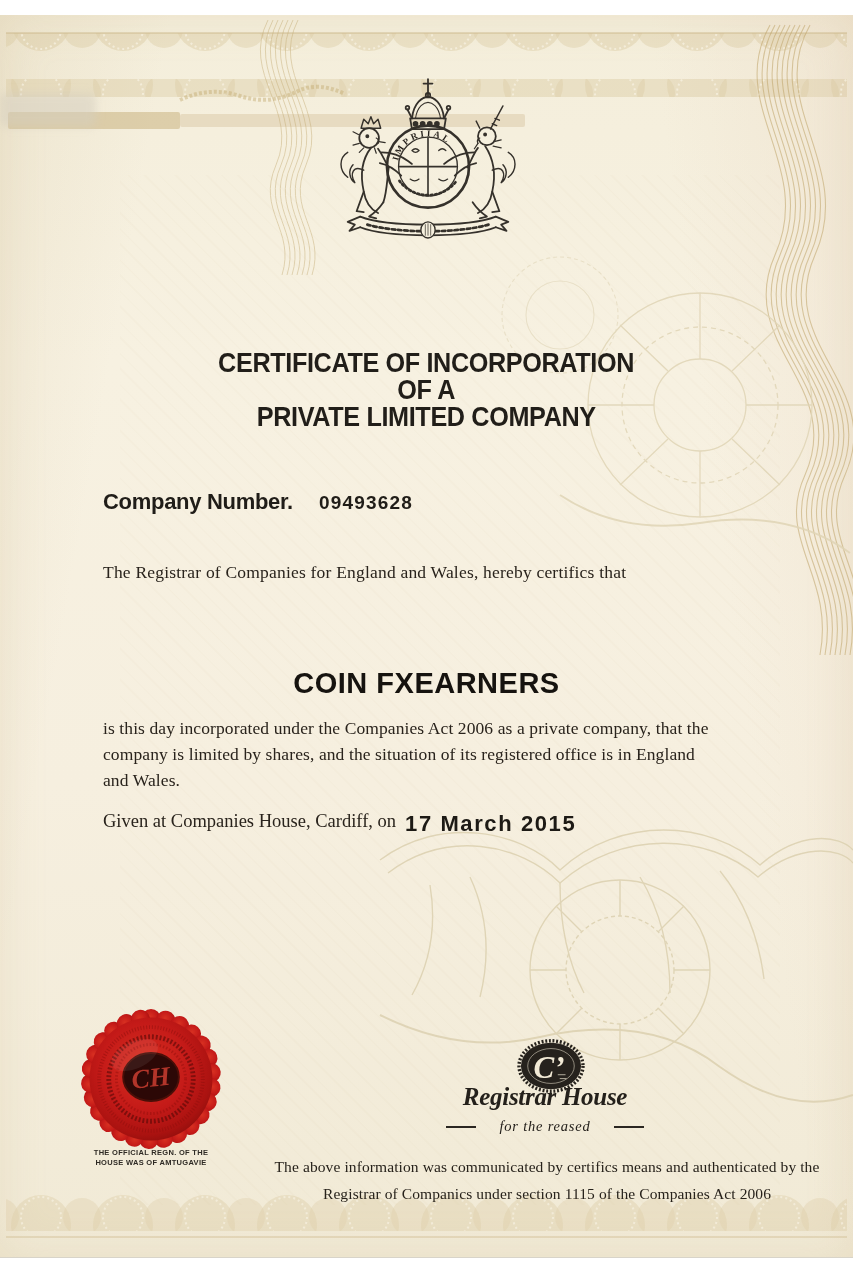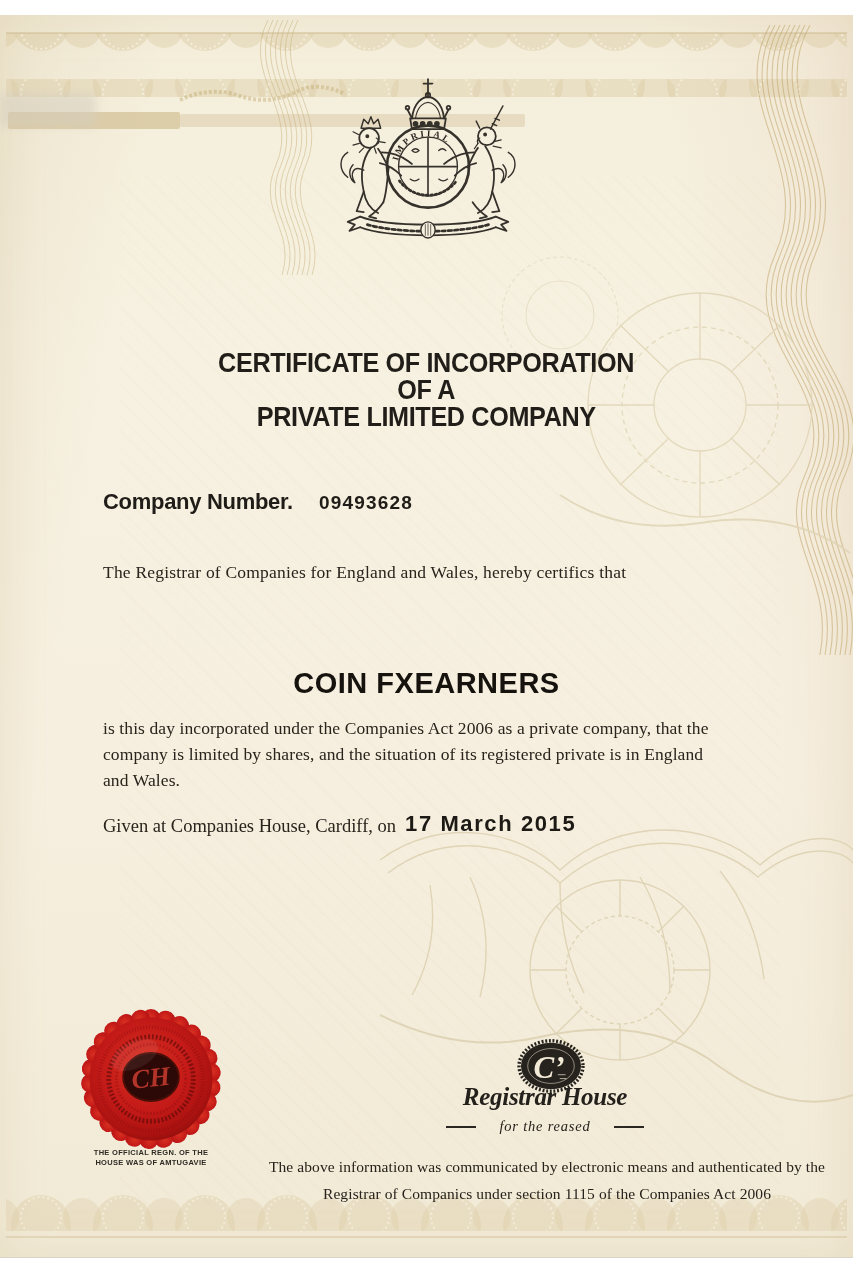--- a/index.html
+++ b/index.html
@@ -36,21 +36,21 @@
   .company-row .val{font-size:19px;letter-spacing:1.2px;}
 
   .registrar{position:absolute;left:103px;top:547px;font-size:17.5px;color:#29231c;white-space:nowrap;letter-spacing:.2px;}
 
   .company-name{position:absolute;left:0;top:612px;width:853px;text-align:center;
     font-family:"Liberation Sans",sans-serif;font-weight:700;font-size:29px;color:#16130f;letter-spacing:.5px;margin-top:40px;}
 
   .body-par{position:absolute;left:103px;top:700px;font-size:17.5px;line-height:26px;color:#29231c;letter-spacing:.1px;}
   .body-par div{white-space:nowrap;}
 
-  .given-row{position:absolute;left:103px;top:796px;display:flex;align-items:flex-end;gap:9px;color:#29231c;}
+  .given-row{position:absolute;left:103px;top:796px;display:flex;align-items:flex-start;gap:9px;color:#29231c;}
   .given-row .pfx{font-size:18.5px;white-space:nowrap;}
   .given-row .date{font-family:"Liberation Sans",sans-serif;font-weight:700;font-size:22px;letter-spacing:1.6px;color:#1d1a15;}
 
   .seal-svg{position:absolute;left:75px;top:992px;width:152px;height:144px;filter:blur(.3px);}
   .seal-caption{position:absolute;left:60px;top:1133px;width:182px;text-align:center;
     font-family:"Liberation Sans",sans-serif;font-weight:700;font-size:7.5px;line-height:9.5px;
     color:#2e2a24;letter-spacing:.3px;filter:blur(.35px);}
 
   .logo-svg{position:absolute;left:506px;top:1019px;width:90px;height:64px;}
   .issuer-name{position:absolute;left:420px;top:1068px;width:250px;text-align:center;
@@ -235,21 +235,21 @@
     <span class="lbl">Company Number.</span>
     <span class="val">09493628</span>
   </div>
 
   <div class="registrar">The Registrar of Companies for England and Wales, hereby certifics that</div>
 
   <div class="company-name">COIN FXEARNERS</div>
 
   <div class="body-par">
     <div>is this day incorporated under the Companies Act 2006 as a private company, that the</div>
-    <div>company is limited by shares, and the situation of its registered private is in England</div>
+    <div>company is limited by shares, and the situation of its registered office is in England</div>
     <div>and Wales.</div>
   </div>
 
   <div class="given-row">
     <span class="pfx">Given at Companies House, Cardiff, on</span>
     <span class="date">17 March 2015</span>
   </div>
 
   <svg class="seal-svg" viewBox="0 0 150 150">
     <defs>
@@ -310,19 +310,19 @@
     <path d="M52,42 h8 M54,46 h7" stroke="#f2ead6" stroke-width="1" opacity=".7"></path>
   </svg>
   <div class="issuer-name">Registrar House</div>
   <div class="tagline-row">
     <div class="dash"></div>
     <div class="tg">for the reased</div>
     <div class="dash"></div>
   </div>
 
   <div class="footer">
-    <div>The above information was communicated by electronic means and authenticated by the</div>
+    <div>The above information was communicated by certifics means and authenticated by the</div>
     <div>Registrar of Companics under section 1115 of the Companies Act 2006</div>
   </div>
 
 </div>
 
 <div class="strip bottom"></div>
 
 </body></html>

